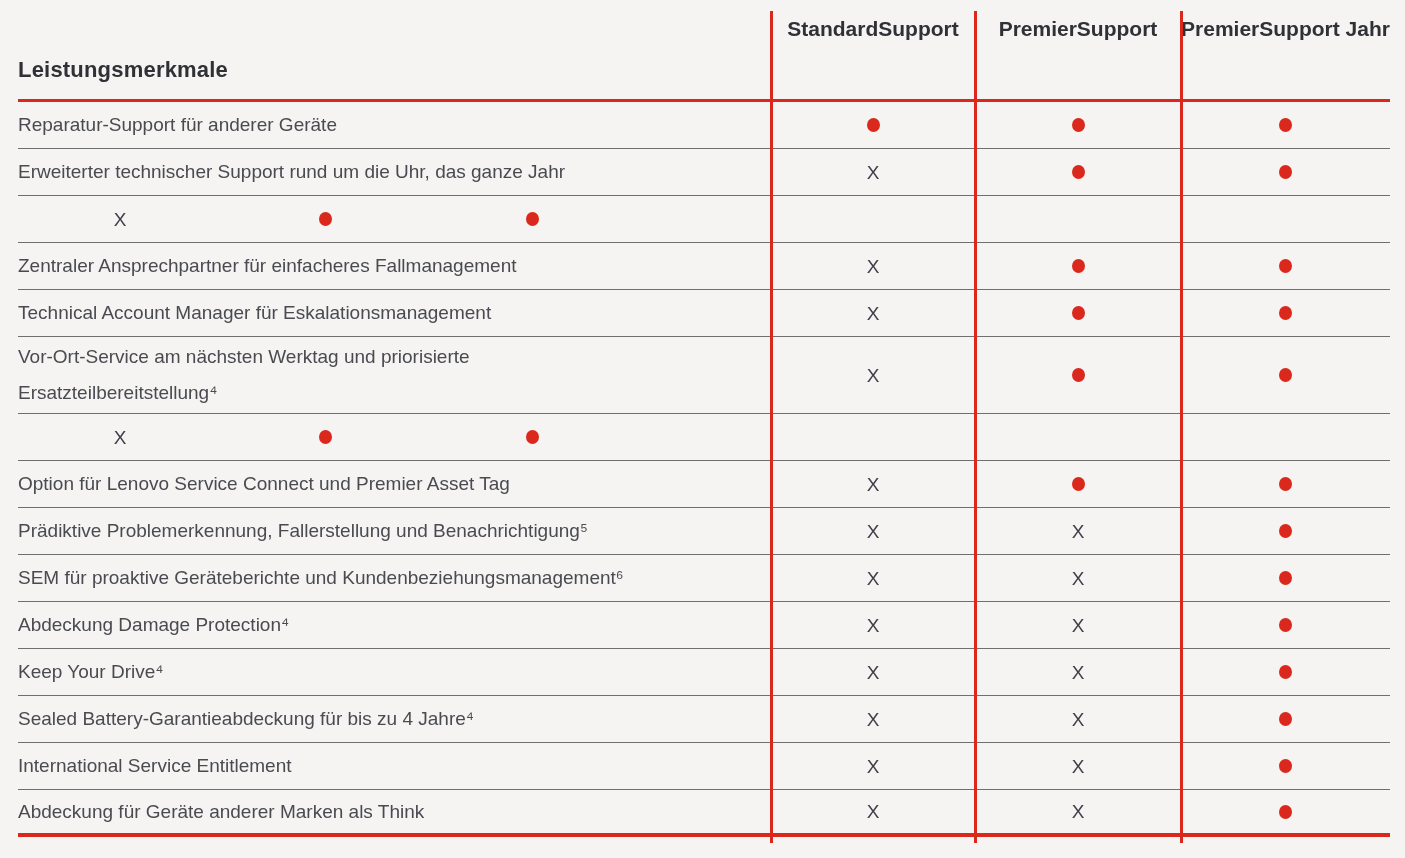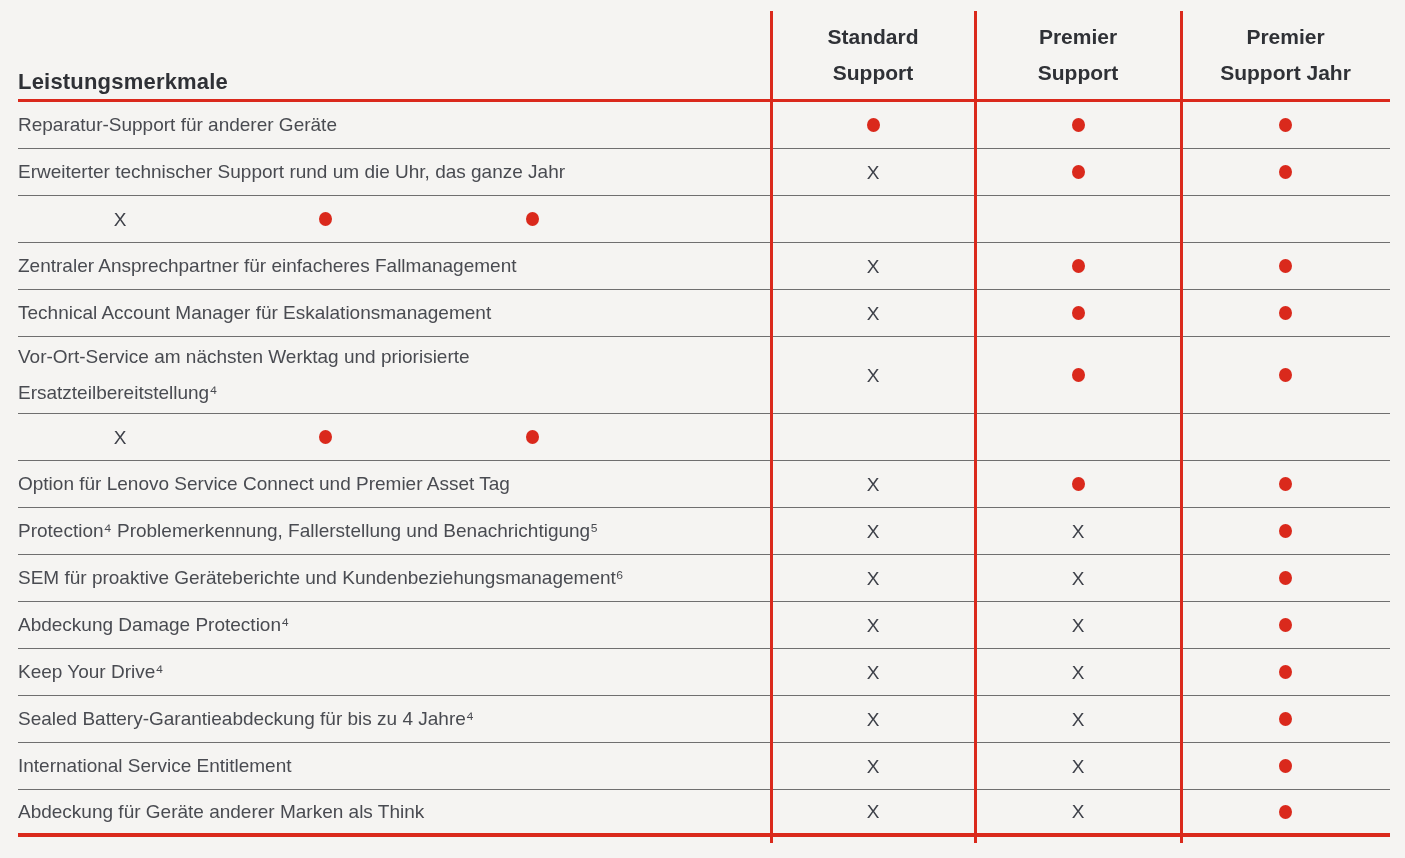--- a/index.html
+++ b/index.html
@@ -17,23 +17,23 @@
   .table-wrap{position:absolute;left:18px;top:11px;width:1372px;}
 
   
   .vline{position:absolute;top:0;width:3px;height:832px;background:var(--red);z-index:2;}
   .vline.v1{left:752px;}
   .vline.v2{left:956px;}
   .vline.v3{left:1162px;}
 
   
   .header-row{display:flex;height:91px;border-bottom:3px solid var(--red);}
-  .h-feature{width:753px;display:flex;align-items:flex-end;padding-bottom:4px;}
+  .h-feature{width:753px;display:flex;align-items:flex-end;padding-bottom:16px;}
   .h-feature span{font-size:22px;font-weight:bold;color:var(--head);letter-spacing:.2px;}
-  .h-col{display:flex;flex-direction:column;justify-content:center;text-align:center;
+  .h-col{display:flex;justify-content:center;text-align:left;
     font-size:21px;font-weight:bold;color:var(--head);line-height:36px;}
   .c1{width:204px;}
   .c2{width:206px;}
   .c3{width:209px;}
 
   
   .row{display:flex;align-items:center;height:47px;border-bottom:1px solid var(--sep);}
   .row.tall{height:77px;}
   .row:last-child{height:47px;border-bottom:4px solid var(--red);}
   .feature{width:753px;font-size:19px;color:var(--body);line-height:36px;
@@ -168,21 +168,21 @@
           </div>
     <div class="val c2">
             <span class="dot"></span>
           </div>
     <div class="val c3">
             <span class="dot"></span>
           </div>
   </div>
 
   <div class="row">
-    <div class="feature">Protection⁴ Problemerkennung, Fallerstellung und Benachrichtigung⁵</div>
+    <div class="feature">Prädiktive Problemerkennung, Fallerstellung und Benachrichtigung⁵</div>
     <div class="val c1">
             <span class="xmark">X</span>
           </div>
     <div class="val c2">
             <span class="xmark">X</span>
           </div>
     <div class="val c3">
             <span class="dot"></span>
           </div>
   </div>

